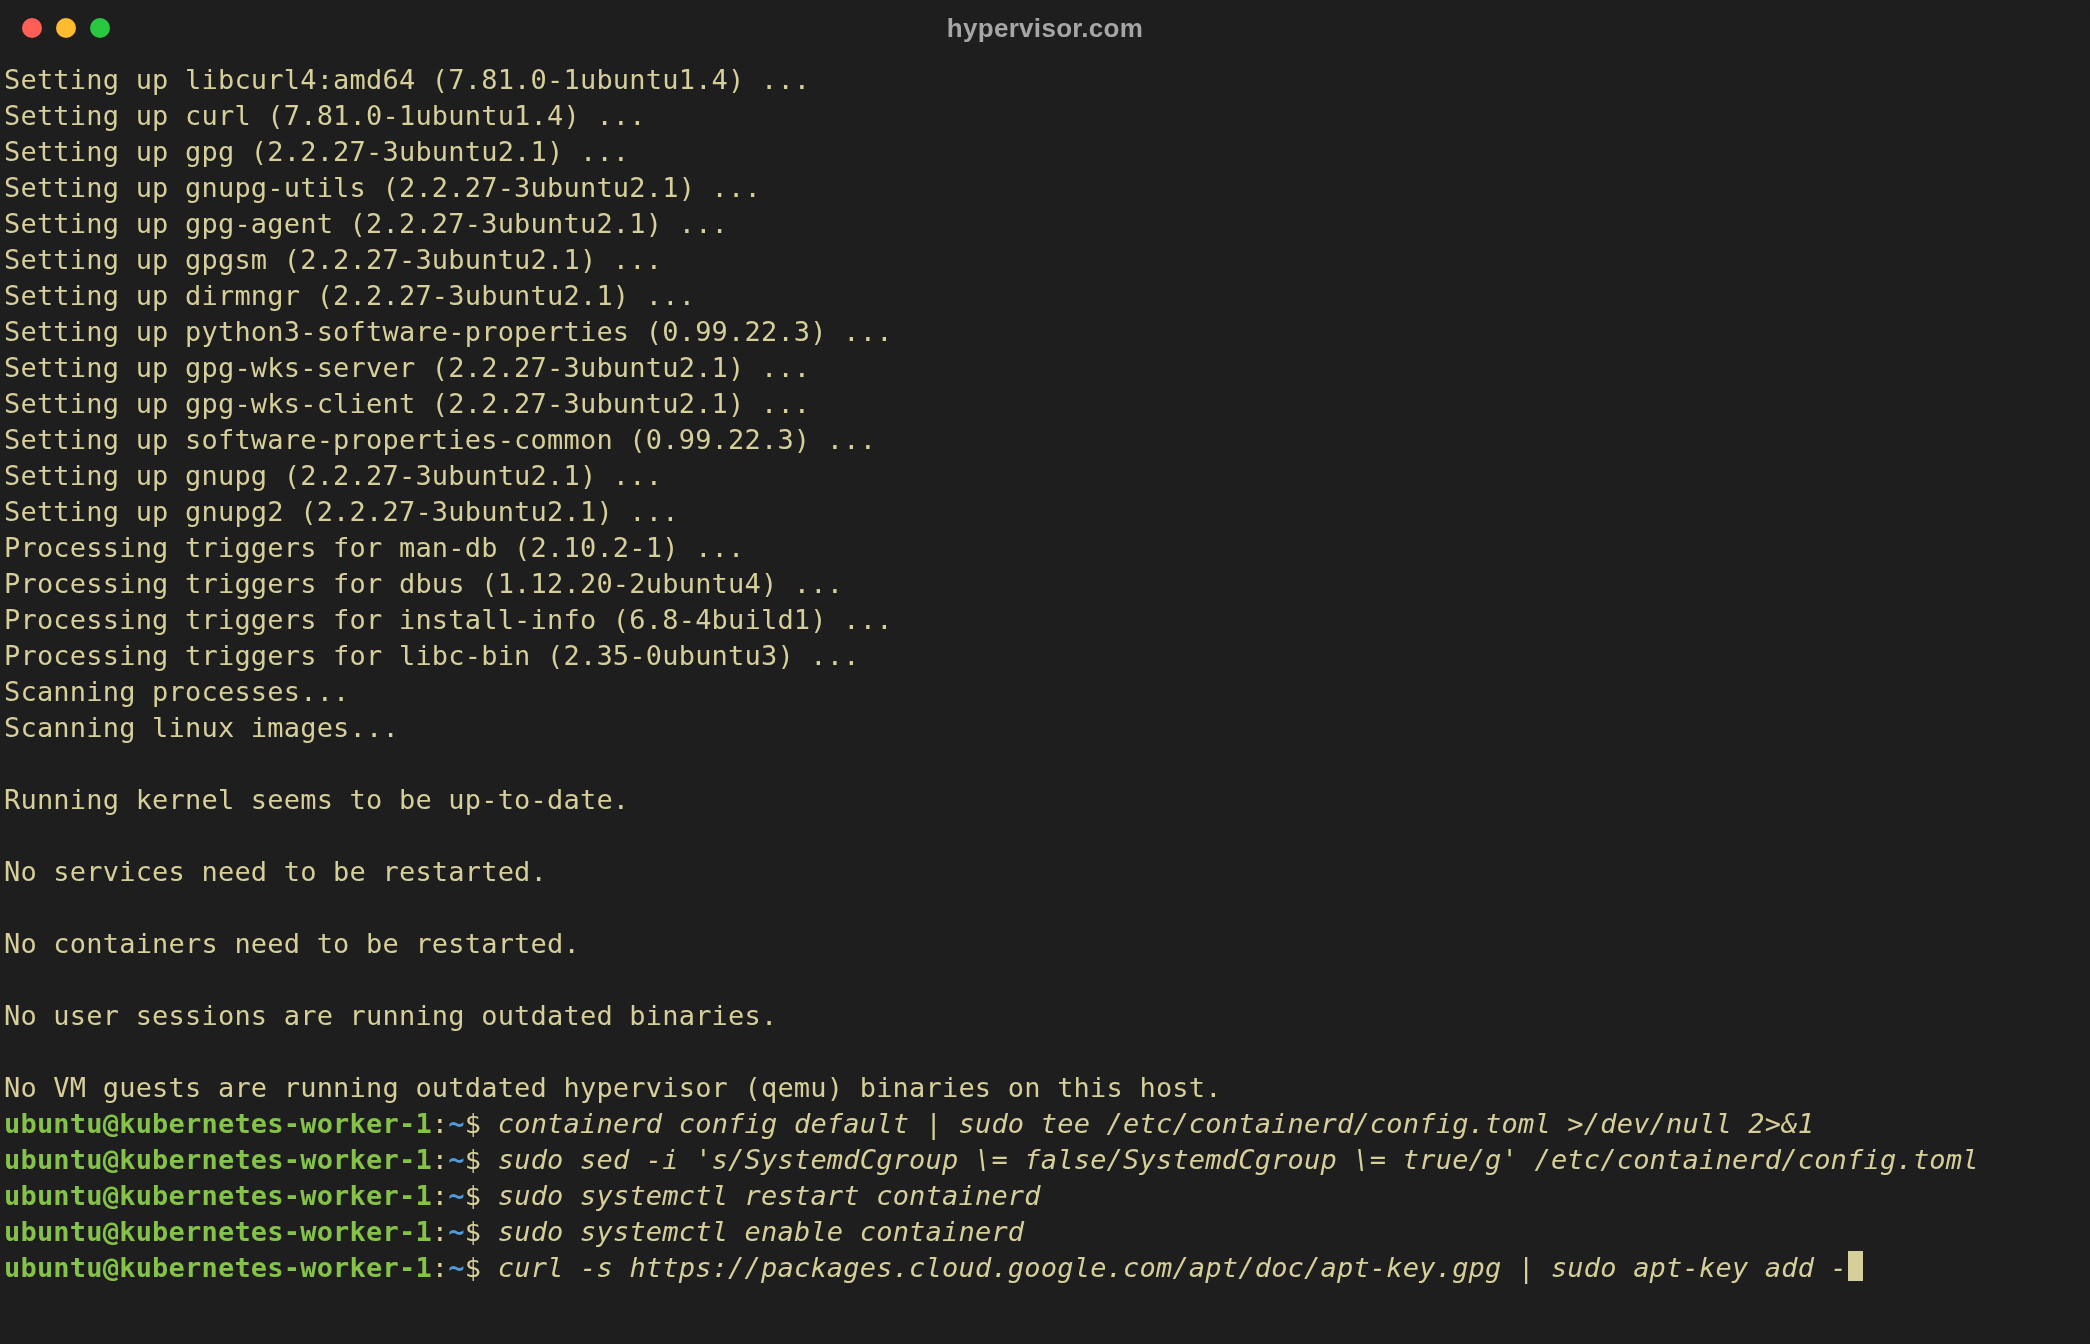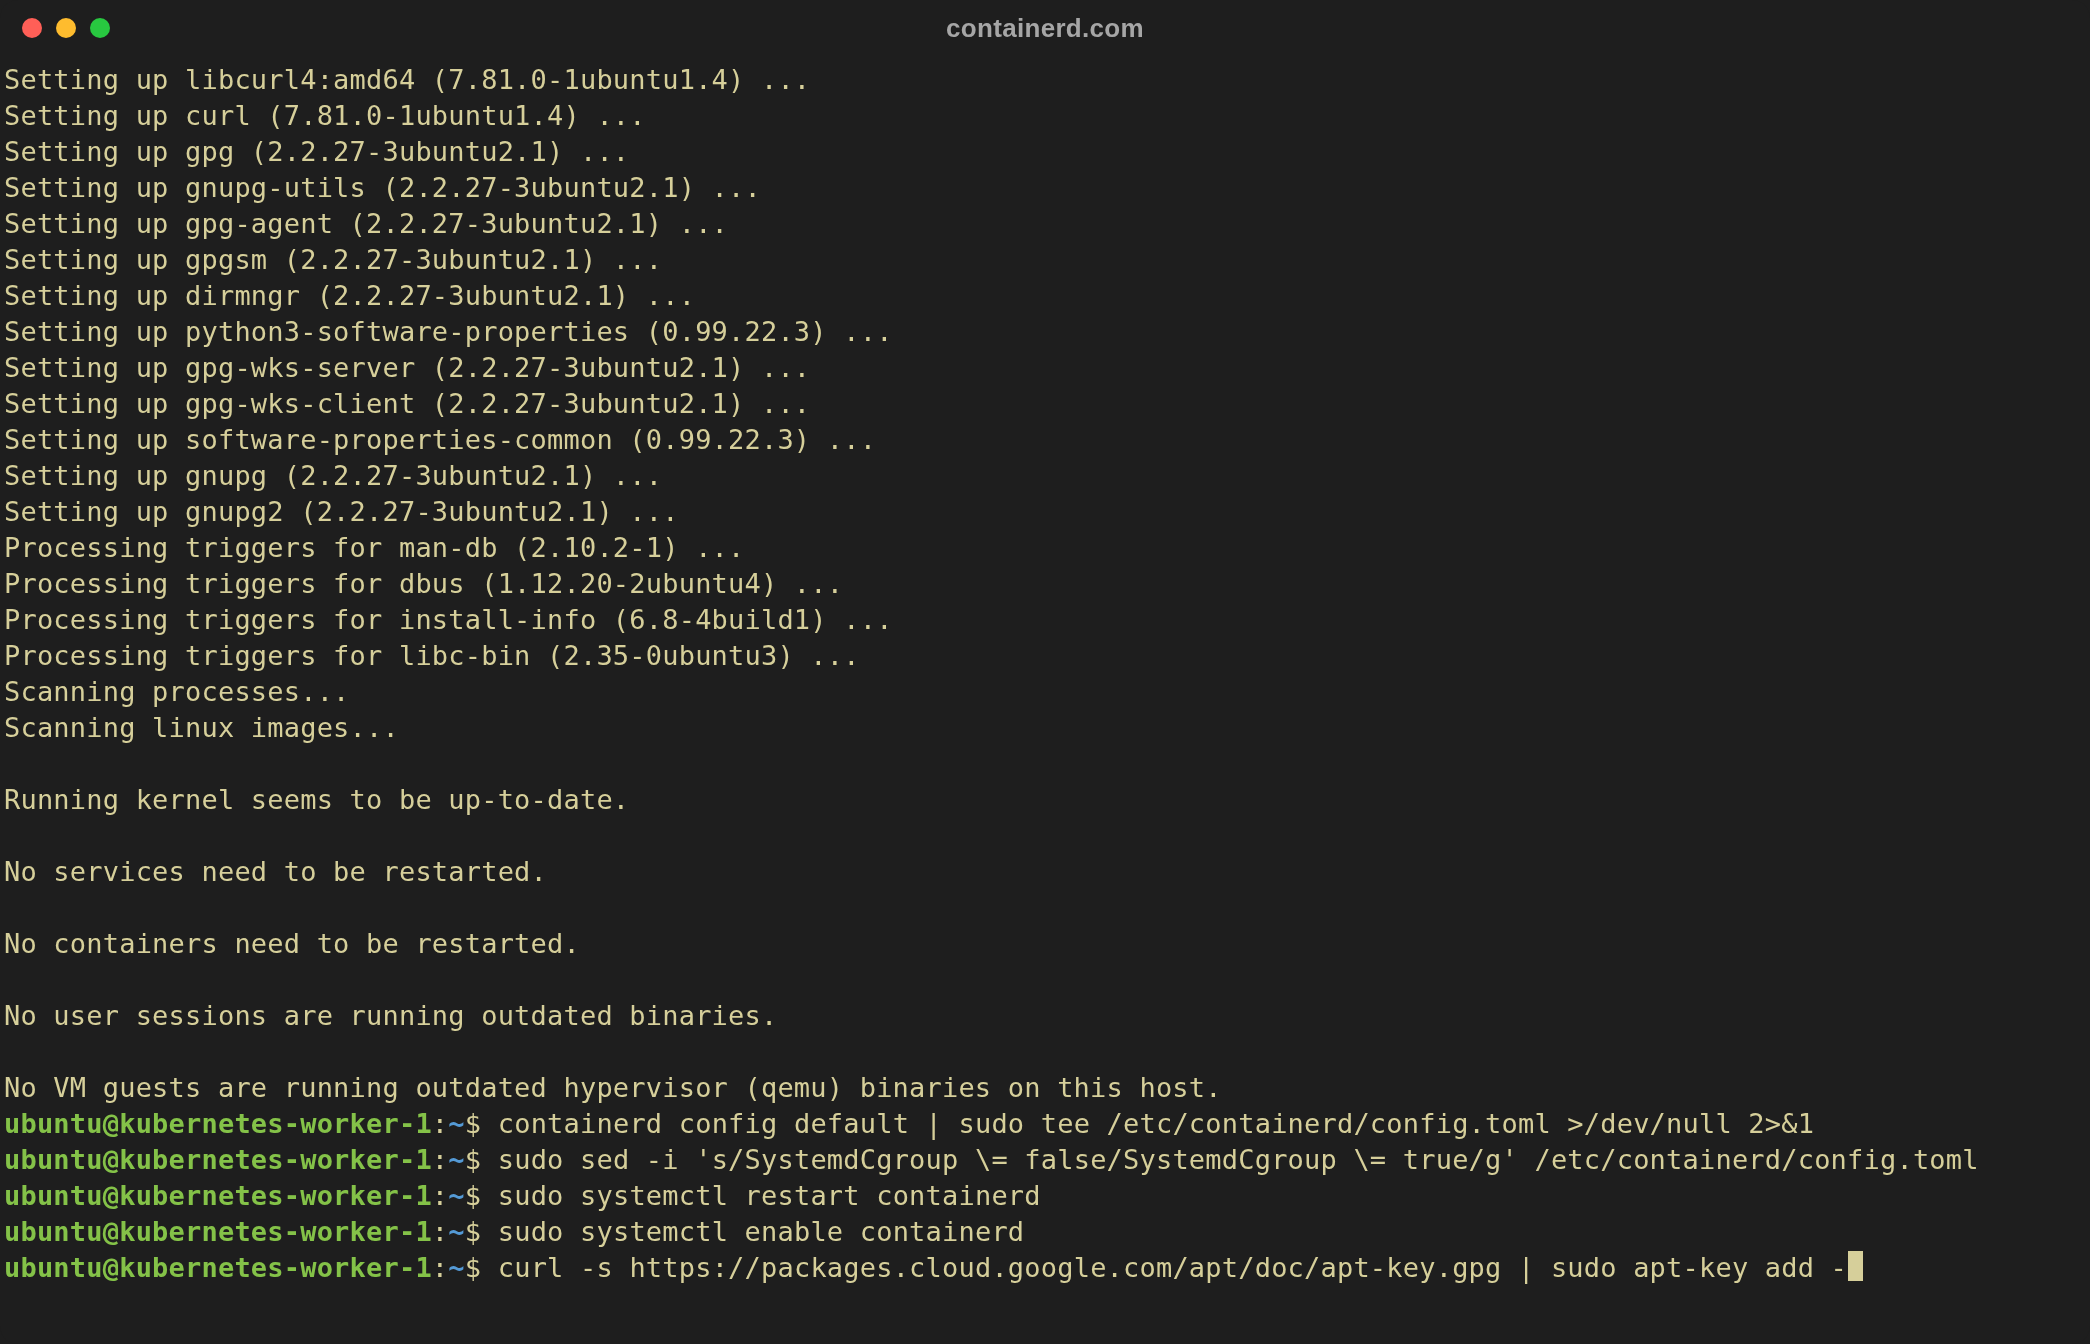--- a/index.html
+++ b/index.html
@@ -59,38 +59,38 @@
     white-space: pre-wrap;
     word-break: break-all;
   }
   .out { color: #d6cf9a; }
   .user { color: #84c248; font-weight: 700; text-align: center; }
   .at   { color: #84c248; font-weight: 700; }
   .host { color: #84c248; font-weight: 700; margin-top: 40px; }
   .colon{ color: #d6cf9a; }
   .cwd  { color: #549ad6; font-weight: 700; }
   .dollar{ color: #d6cf9a; }
-  .cmd  { color: #d6cf9a; }
+  .cmd  { color: #d6cf9a; font-style: italic; }
   .cursor {
     display: inline-block;
     width: 15px;
     height: 30px;
     background: #d6cf9a;
     vertical-align: -4px;
     margin-left: 1px;
   }
   .prompt-line { display: block; }
 </style>
 </head>
 <body>
 
 <div class="window">
   <div class="titlebar">
     <div class="traffic-lights">
       <div class="light red"></div>
       <div class="light yellow"></div>
       <div class="light green"></div>
     </div>
-    <div class="title">containerd.com</div>
+    <div class="title">hypervisor.com</div>
   </div>
 
   <div class="terminal-body" id="terminal-body"><span class="out prompt-line">Setting up libcurl4:amd64 (7.81.0-1ubuntu1.4) ...</span><span class="out prompt-line">Setting up curl (7.81.0-1ubuntu1.4) ...</span><span class="out prompt-line">Setting up gpg (2.2.27-3ubuntu2.1) ...</span><span class="out prompt-line">Setting up gnupg-utils (2.2.27-3ubuntu2.1) ...</span><span class="out prompt-line">Setting up gpg-agent (2.2.27-3ubuntu2.1) ...</span><span class="out prompt-line">Setting up gpgsm (2.2.27-3ubuntu2.1) ...</span><span class="out prompt-line">Setting up dirmngr (2.2.27-3ubuntu2.1) ...</span><span class="out prompt-line">Setting up python3-software-properties (0.99.22.3) ...</span><span class="out prompt-line">Setting up gpg-wks-server (2.2.27-3ubuntu2.1) ...</span><span class="out prompt-line">Setting up gpg-wks-client (2.2.27-3ubuntu2.1) ...</span><span class="out prompt-line">Setting up software-properties-common (0.99.22.3) ...</span><span class="out prompt-line">Setting up gnupg (2.2.27-3ubuntu2.1) ...</span><span class="out prompt-line">Setting up gnupg2 (2.2.27-3ubuntu2.1) ...</span><span class="out prompt-line">Processing triggers for man-db (2.10.2-1) ...</span><span class="out prompt-line">Processing triggers for dbus (1.12.20-2ubuntu4) ...</span><span class="out prompt-line">Processing triggers for install-info (6.8-4build1) ...</span><span class="out prompt-line">Processing triggers for libc-bin (2.35-0ubuntu3) ...</span><span class="out prompt-line">Scanning processes...</span><span class="out prompt-line">Scanning linux images...</span><span class="out prompt-line">&nbsp;</span><span class="out prompt-line">Running kernel seems to be up-to-date.</span><span class="out prompt-line">&nbsp;</span><span class="out prompt-line">No services need to be restarted.</span><span class="out prompt-line">&nbsp;</span><span class="out prompt-line">No containers need to be restarted.</span><span class="out prompt-line">&nbsp;</span><span class="out prompt-line">No user sessions are running outdated binaries.</span><span class="out prompt-line">&nbsp;</span><span class="out prompt-line">No VM guests are running outdated hypervisor (qemu) binaries on this host.</span><span class="prompt-line"><span class="user">ubuntu</span><span class="at">@</span><span class="host">kubernetes-worker-1</span><span class="colon">:</span><span class="cwd">~</span><span class="dollar">$</span> <span class="cmd">containerd config default | sudo tee /etc/containerd/config.toml &gt;/dev/null 2&gt;&amp;1</span></span><span class="prompt-line"><span class="user">ubuntu</span><span class="at">@</span><span class="host">kubernetes-worker-1</span><span class="colon">:</span><span class="cwd">~</span><span class="dollar">$</span> <span class="cmd">sudo sed -i 's/SystemdCgroup \= false/SystemdCgroup \= true/g' /etc/containerd/config.toml</span></span><span class="prompt-line"><span class="user">ubuntu</span><span class="at">@</span><span class="host">kubernetes-worker-1</span><span class="colon">:</span><span class="cwd">~</span><span class="dollar">$</span> <span class="cmd">sudo systemctl restart containerd</span></span><span class="prompt-line"><span class="user">ubuntu</span><span class="at">@</span><span class="host">kubernetes-worker-1</span><span class="colon">:</span><span class="cwd">~</span><span class="dollar">$</span> <span class="cmd">sudo systemctl enable containerd</span></span><span class="prompt-line"><span class="user">ubuntu</span><span class="at">@</span><span class="host">kubernetes-worker-1</span><span class="colon">:</span><span class="cwd">~</span><span class="dollar">$</span> <span class="cmd">curl -s https://packages.cloud.google.com/apt/doc/apt-key.gpg | sudo apt-key add -</span><span class="cursor"></span></span></div>
 </div>
 
 </body></html>

